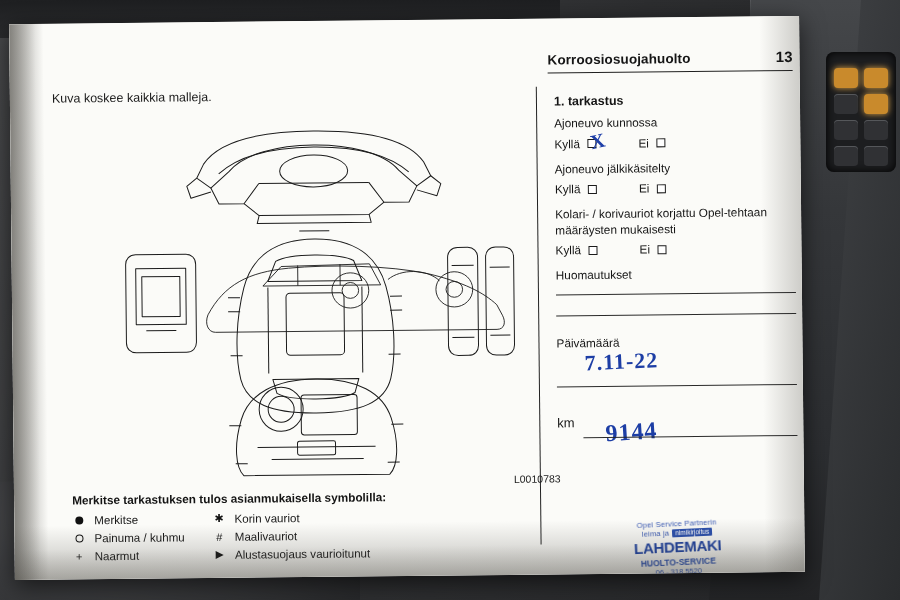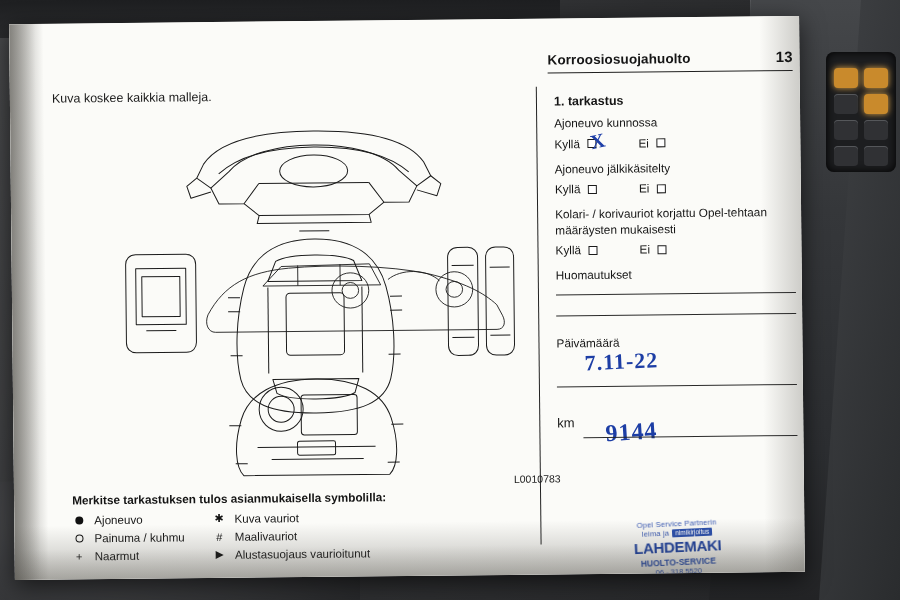--- a/index.html
+++ b/index.html
@@ -462,35 +462,35 @@
         </svg>
         <div class="illu-code">L0010783</div>
       </div>
 
       <div class="legend">
         <div class="legend-title">Merkitse tarkastuksen tulos asianmukaisella symbolilla:</div>
         <div class="legend-cols">
           <div class="legend-col">
             <div class="legend-row">
               <span class="sym"><span class="dot-fill"></span></span>
-              <span>Ajoneuvo</span>
+              <span>Merkitse</span>
             </div>
             <div class="legend-row">
               <span class="sym"><span class="dot-open"></span></span>
               <span>Painuma / kuhmu</span>
             </div>
             <div class="legend-row">
               <span class="sym">+</span>
               <span>Naarmut</span>
             </div>
           </div>
           <div class="legend-col">
             <div class="legend-row">
               <span class="sym">✱</span>
-              <span>Kuva vauriot</span>
+              <span>Korin vauriot</span>
             </div>
             <div class="legend-row">
               <span class="sym">#</span>
               <span>Maalivauriot</span>
             </div>
             <div class="legend-row">
               <span class="sym"><span class="tri"></span></span>
               <span>Alustasuojaus vaurioitunut</span>
             </div>
           </div>

